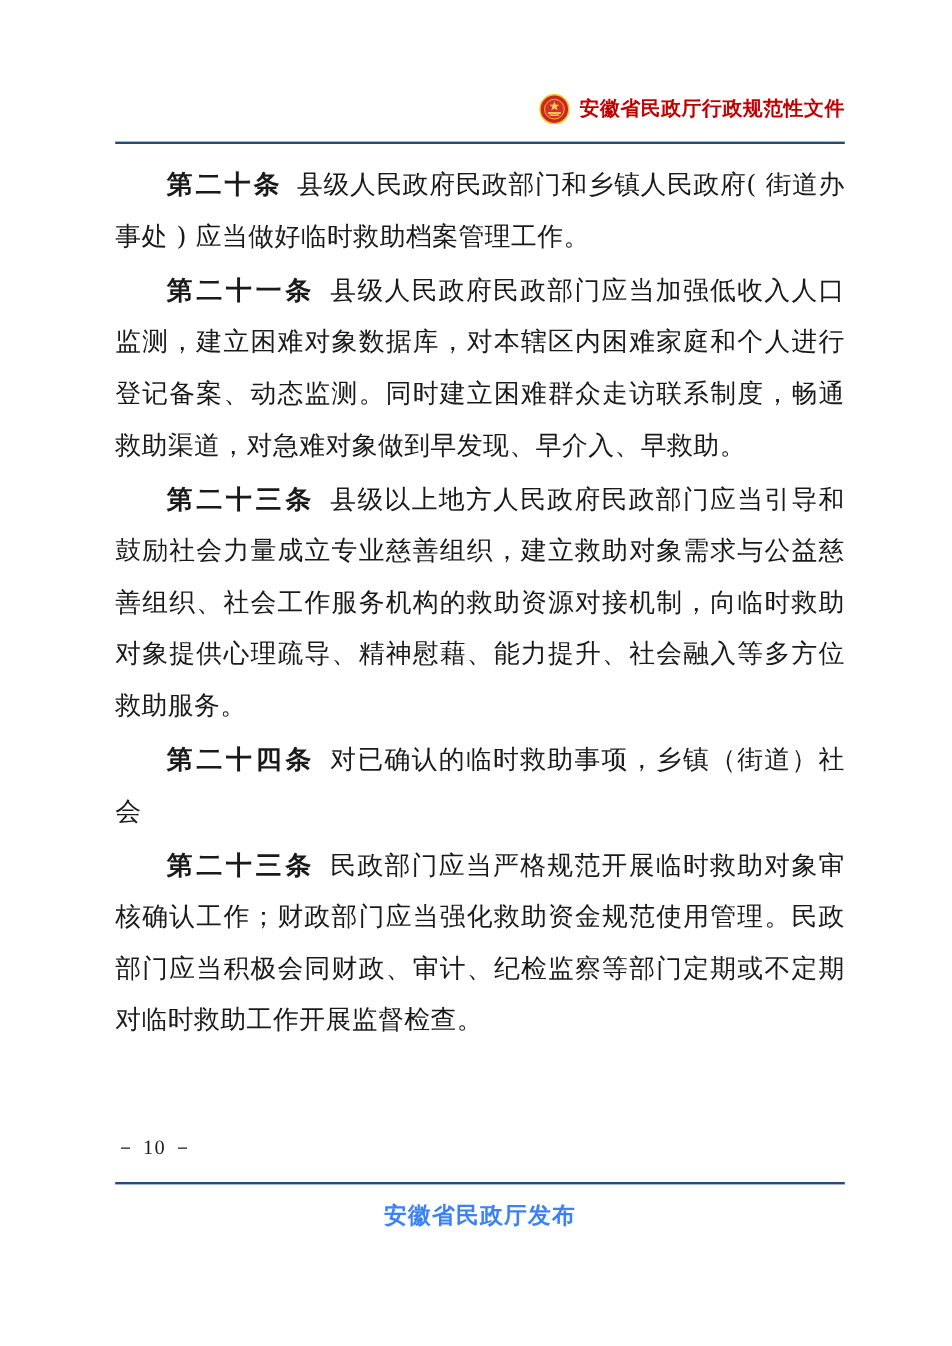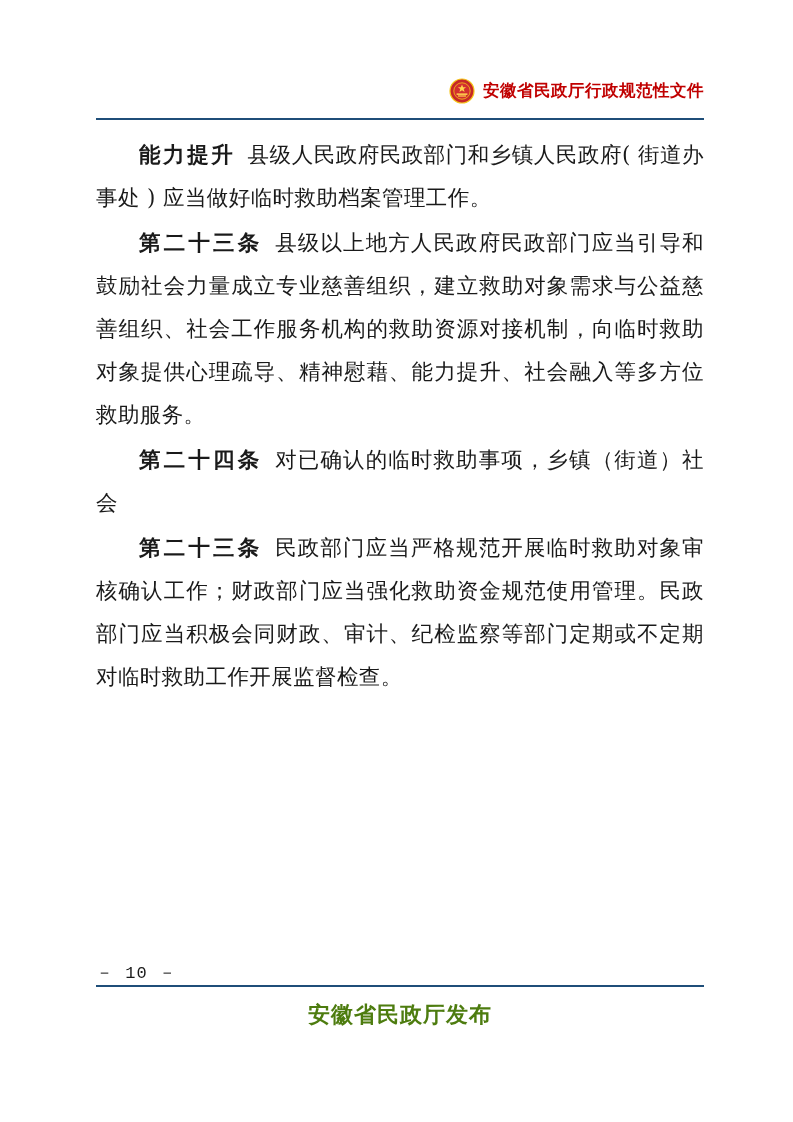--- a/index.html
+++ b/index.html
@@ -94,44 +94,43 @@
     display: inline-block;
     width: 18px;
   }
 
   
   .page-number {
     position: absolute;
     left: 96px;
     top: 945px;
     font-size: 17px;
-    font-family: Liberation Mono, monospace;
+    font-family: Liberation Serif, serif;
     letter-spacing: 1px;
     color: #1a1a1a;
-    margin-top: 16px;
   }
   .footer-rule {
     position: absolute;
     left: 96px;
     top: 985px;
     width: 608px;
     height: 0;
     border-top: 2.2px solid #1f4e79;
   }
   .footer-title {
     position: absolute;
     left: 96px;
     top: 1000px;
     width: 608px;
     text-align: center;
     font-family: Liberation Mono, monospace;
     font-weight: bold;
-    font-size: 22px;
+    font-size: 19px;
     letter-spacing: 1px;
-    color: #4d7c0f;
+    color: #3b82f6;
   }
 </style>
 </head>
 <body>
 
 <div class="page">
 
   <div class="header">
     <span class="emblem">
       <svg width="26" height="26" viewBox="0 0 26 26" aria-hidden="true">
@@ -145,23 +144,26 @@
     <span class="header-title">安徽省民政厅行政规范性文件</span>
   </div>
 
   <div class="header-rule"></div>
 
   <div class="content">
 
 
 
     <p class="para">
-      <span class="lead">能力提升</span><span class="gap"></span><span>县级人民政府民政部门和乡镇人民政府( 街道办事处 ) 应当做好临时救助档案管理工作。</span>
+      <span class="lead">第二十条</span><span class="gap"></span><span>县级人民政府民政部门和乡镇人民政府( 街道办事处 ) 应当做好临时救助档案管理工作。</span>
     </p>
 
+    <p class="para">
+      <span class="lead">第二十一条</span><span class="gap"></span><span>县级人民政府民政部门应当加强低收入人口监测，建立困难对象数据库，对本辖区内困难家庭和个人进行登记备案、动态监测。同时建立困难群众走访联系制度，畅通救助渠道，对急难对象做到早发现、早介入、早救助。</span>
+    </p>
 
     <p class="para">
       <span class="lead">第二十三条</span><span class="gap"></span><span>县级以上地方人民政府民政部门应当引导和鼓励社会力量成立专业慈善组织，建立救助对象需求与公益慈善组织、社会工作服务机构的救助资源对接机制，向临时救助对象提供心理疏导、精神慰藉、能力提升、社会融入等多方位救助服务。</span>
     </p>
 
     <p class="para">
       <span class="lead">第二十四条</span><span class="gap"></span><span>对已确认的临时救助事项，乡镇（街道）社会</span>
     </p>
 
     <p class="para">

